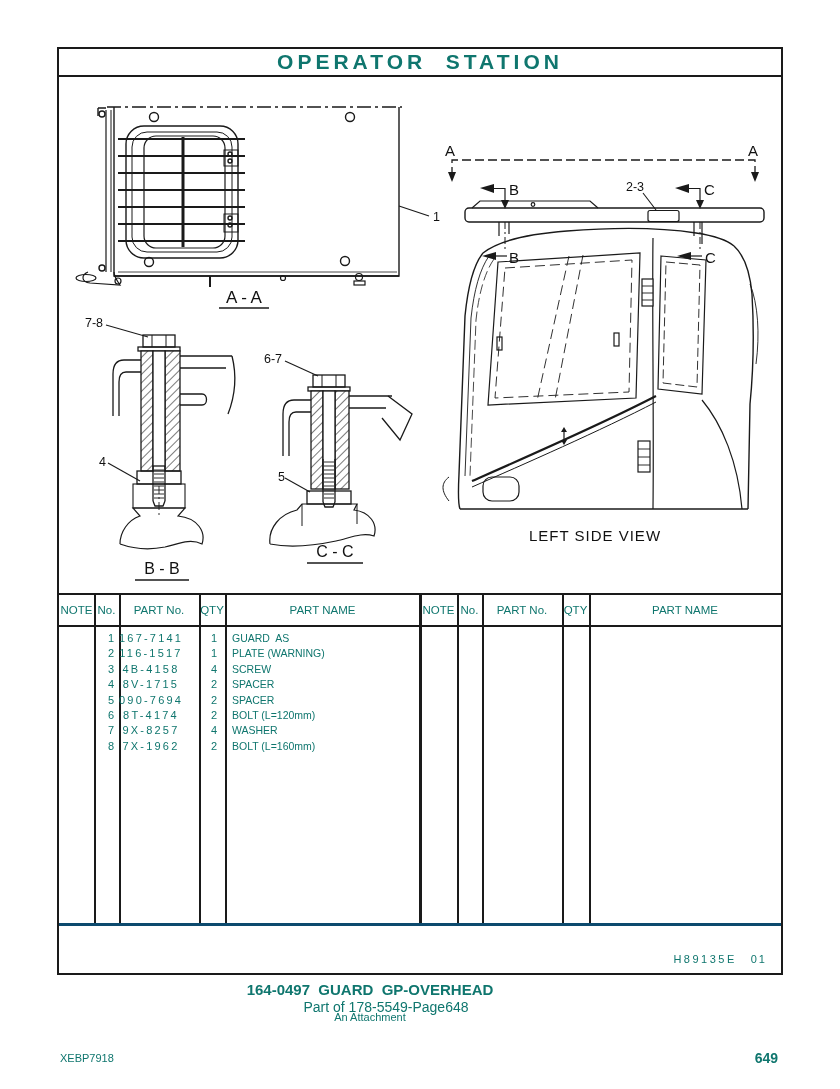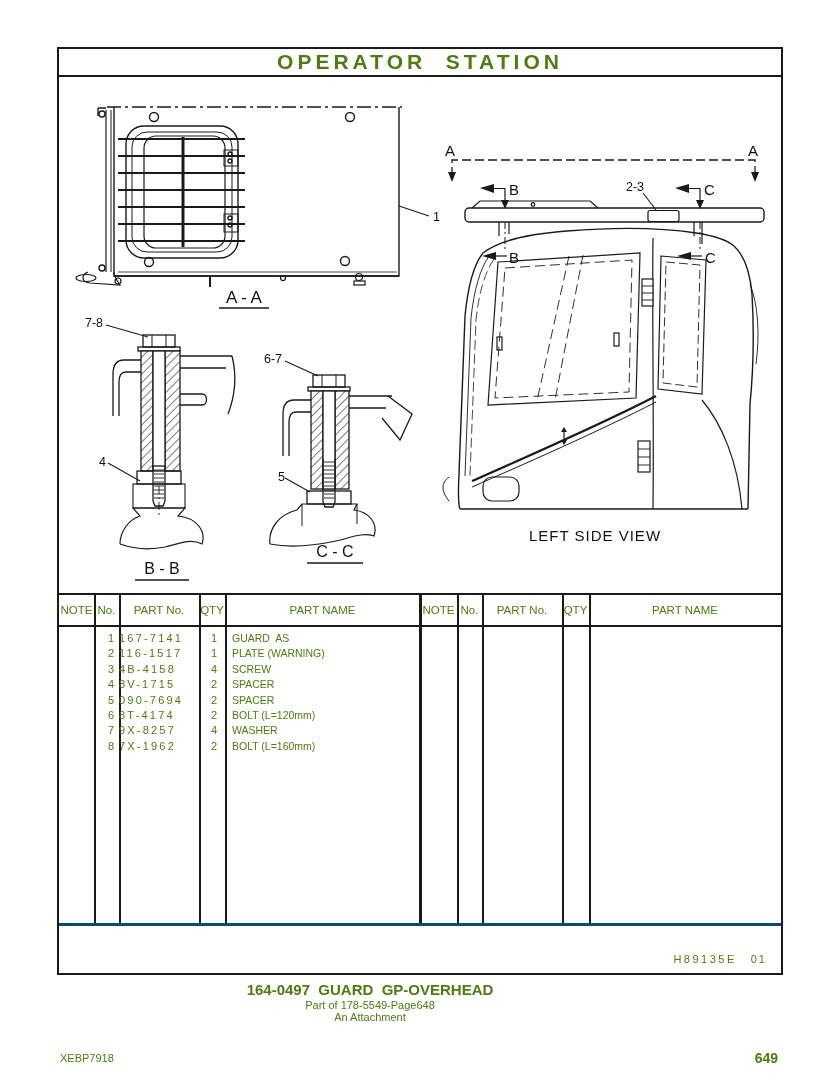--- a/index.html
+++ b/index.html
@@ -1,45 +1,45 @@
 <!DOCTYPE html>
 <html><head>
 <meta charset="utf-8">
 <style>
   html,body{margin:0;padding:0;background:#ffffff;}
   .page{position:relative;width:840px;height:1089px;background:#fff;overflow:hidden;
-        font-family:"Liberation Sans", sans-serif;color:#4d7c0f;text-decoration:underline;}
+        font-family:"Liberation Sans", sans-serif;color:#0f766e;text-decoration:underline;}
   
   .sheet{position:absolute;left:57px;top:47px;width:722px;height:924px;border:2px solid #1a1a1a;}
   .title-band{position:absolute;left:0;top:0;width:100%;height:26px;border-bottom:2px solid #1a1a1a;
               display:flex;align-items:center;justify-content:center;}
   .title-band span{font-size:21px;font-weight:bold;letter-spacing:4px;white-space:pre;}
   .draw-svg{position:absolute;left:0;top:28px;width:722px;height:516px;}
   
   .ptable{position:absolute;left:0;top:544px;width:722px;height:333px;border-top:2px solid #1a1a1a;
           border-bottom:3px solid #0c4a6e;box-sizing:border-box;}
   .thead{position:absolute;left:0;top:0;width:722px;height:30px;display:grid;
          grid-template-columns:35px 25px 80px 26px 195px 37px 25px 80px 27px 192px;}
   .thead div{display:flex;align-items:center;justify-content:center;font-size:11.5px;}
   .hline{position:absolute;left:0;top:30px;width:722px;height:0;border-top:2px solid #1a1a1a;}
   .vline{position:absolute;top:0;bottom:0;width:1.5px;background:#1a1a1a;}
   .vline.mid{width:2.5px;}
   .tbody-left{position:absolute;left:0;top:36px;width:361px;}
   .trow{display:grid;grid-template-columns:35px 25px 80px 26px 195px;height:15.4px;line-height:15.4px;}
   .tc{font-size:11px;white-space:pre;overflow:visible;}
   .tc-no{text-align:right;padding-right:5px;}
-  .tc-pn{text-align:left;padding-right:16px;letter-spacing:2.2px;}
+  .tc-pn{text-align:center;padding-right:16px;letter-spacing:2.2px;}
   .tc-qty{text-align:right;padding-right:8px;}
   .tc-name{padding-left:7px;font-size:10.5px;}
   .plate-code{position:absolute;right:14px;bottom:8px;font-size:11px;letter-spacing:2.5px;white-space:pre;}
   .plate-code .rev{margin-left:14px;letter-spacing:2px;}
   
   .caption{position:absolute;left:0;width:740px;text-align:center;}
   .cap1{top:981px;font-size:15px;font-weight:bold;white-space:pre;}
-  .cap2{top:999px;font-size:11px;}
+  .cap2{top:999px;font-size:14px;padding-left:16px;}
   .cap3{top:1011px;font-size:11px;}
   .foot-left{position:absolute;left:60px;top:1052px;font-size:11px;}
   .foot-right{position:absolute;right:62px;top:1050px;font-size:14px;font-weight:bold;}
   
   .draw-svg text{font-family:"Liberation Sans", sans-serif;fill:#111;}
   .sec-label{font-size:17px;}
   .sec-label-sm{font-size:16px;}
   .callout{font-size:12.5px;}
   .marker{font-size:15px;}
   .lsv{font-size:15px;letter-spacing:1px;}

